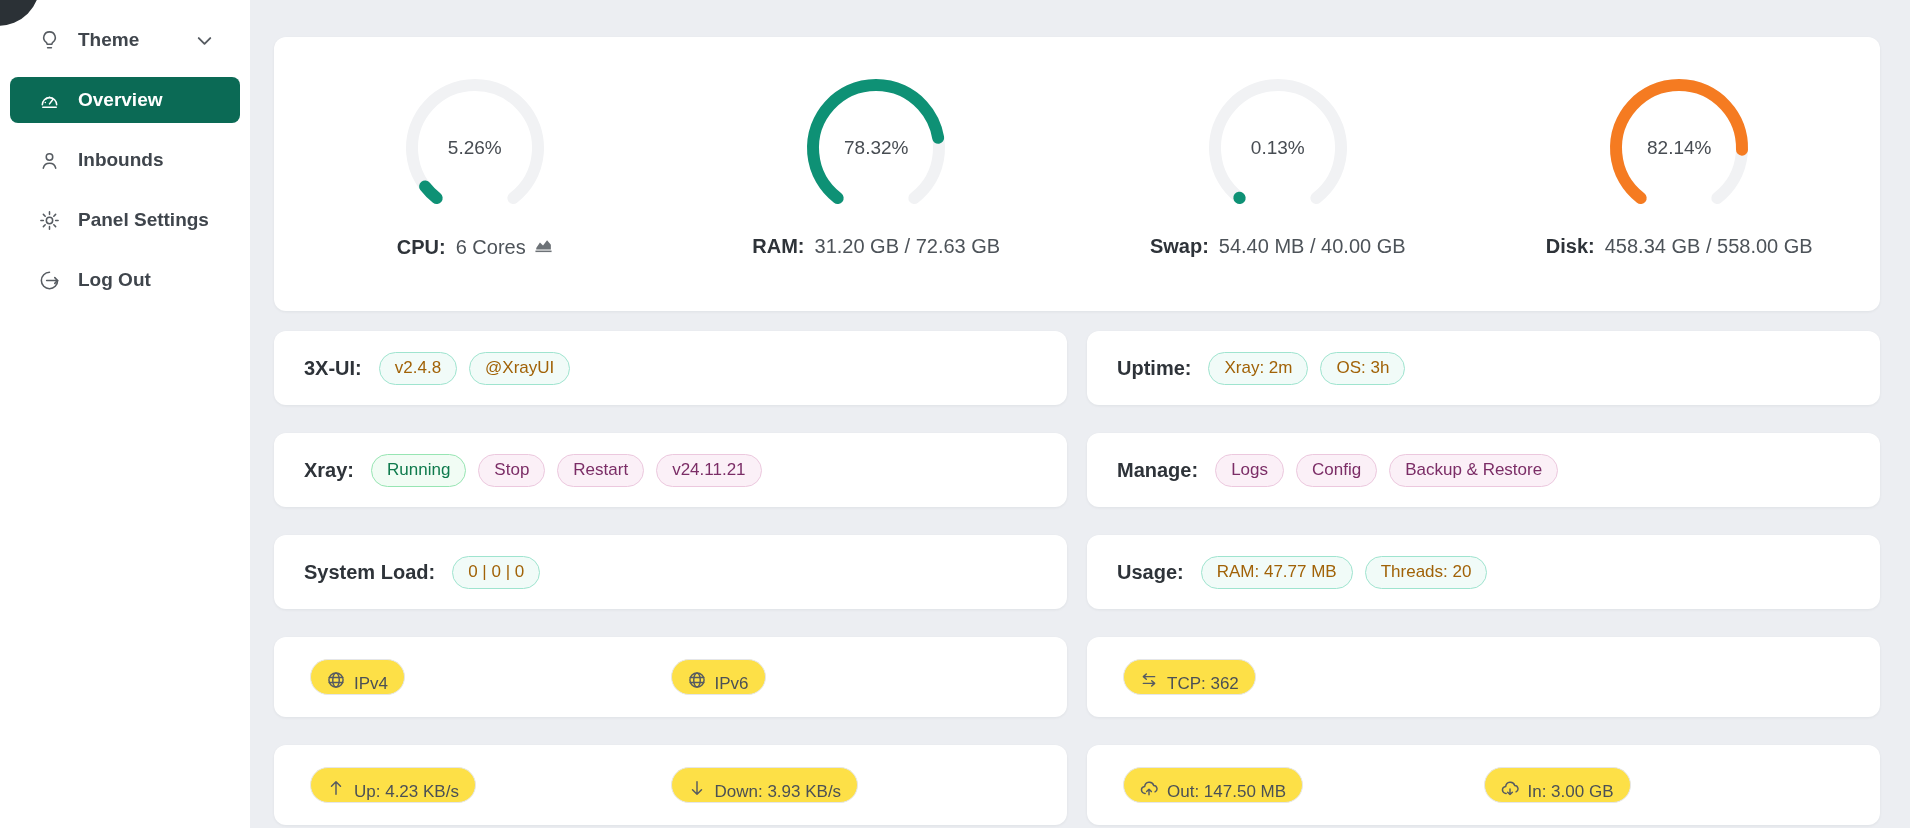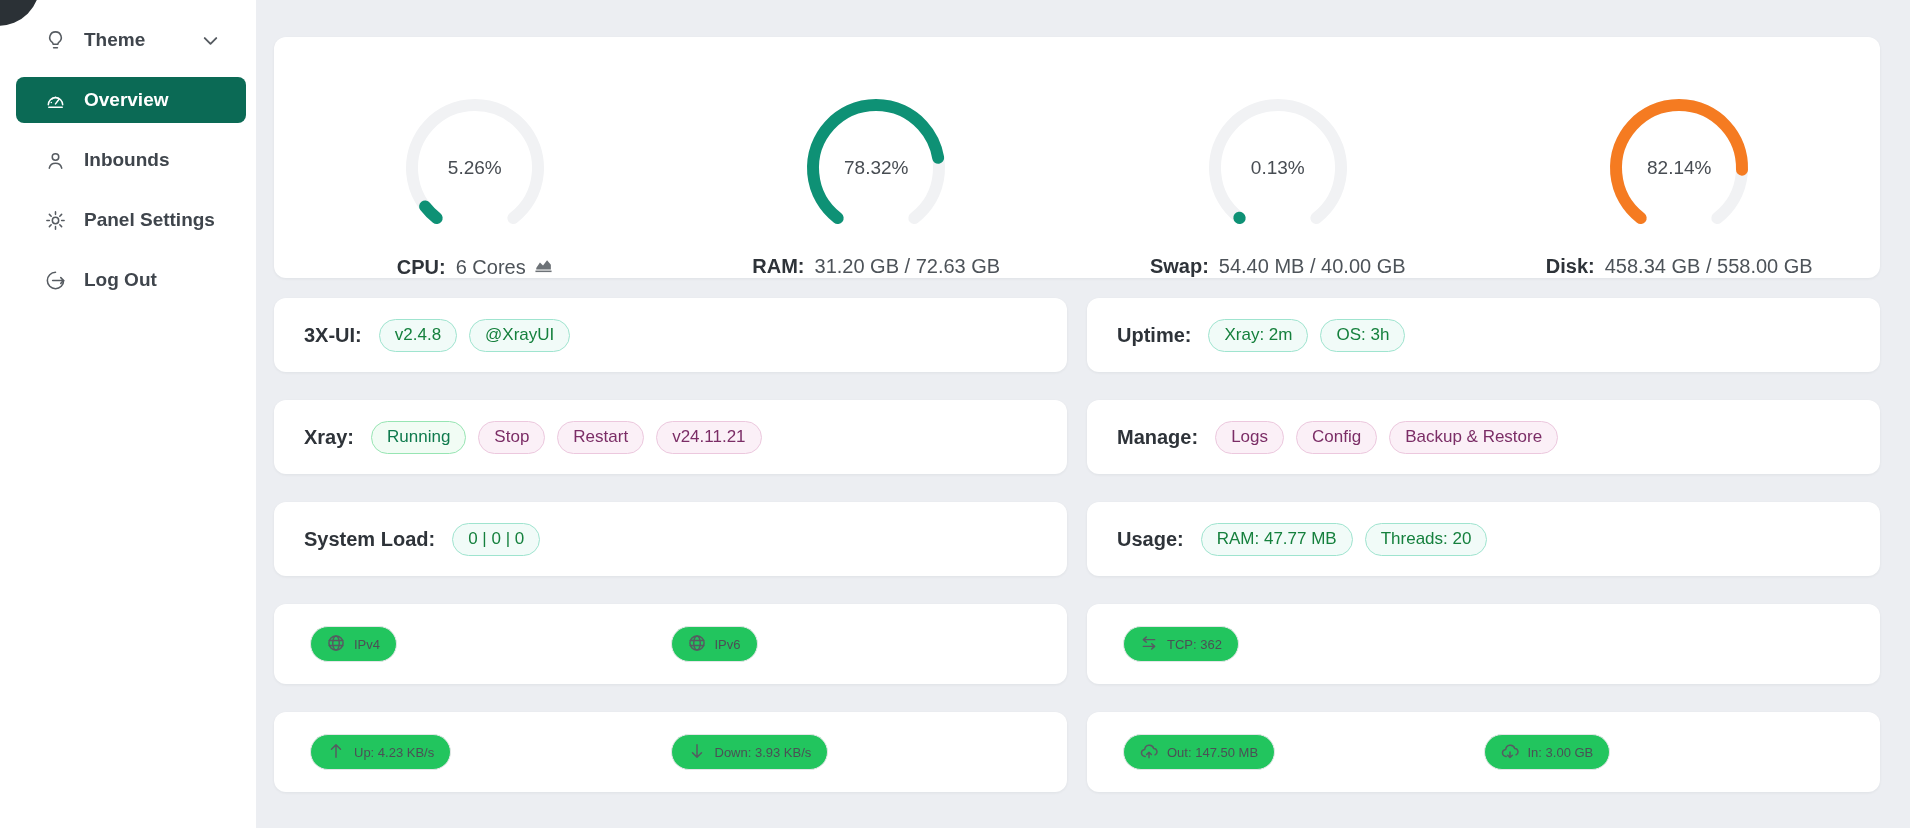--- a/index.html
+++ b/index.html
@@ -5,21 +5,21 @@
   html,body{margin:0;padding:0}
   body{
     width:1910px;height:828px;overflow:hidden;
     background:#eceef2;
     font-family:"Liberation Sans",sans-serif;
     color:#333;
   }
   
   .sidebar{
     position:fixed;left:0;top:0;width:250px;height:828px;
-    background:#ffffff;z-index:2;padding-left:6px;
+    background:#ffffff;z-index:2;
   }
   .corner{
     position:absolute;top:-58px;left:-44px;width:84px;height:84px;
     border-radius:50%;background:#2b3136;
   }
   .nav{padding-top:17px;}
   .side-item{
     display:flex;align-items:center;gap:17px;
     height:46px;margin:0 10px 14px 10px;padding-left:28px;
     border-radius:8px;
@@ -34,22 +34,22 @@
   .chev{margin-left:auto;margin-right:24px;color:#565b61}
   .chev svg{width:18px;height:18px;stroke-width:2}
   
   .main{margin-left:250px;padding:37px 30px 0 24px;}
   .card{
     background:#fff;border-radius:12px;
     box-shadow:0 1px 3px rgba(20,30,40,.06);
   }
   
   .gauges-card{
-    height:241px;display:flex;justify-content:flex-end;align-items:flex-start;
-    padding-top:56px;box-sizing:border-box;
+    height:274px;display:flex;justify-content:flex-end;align-items:flex-start;
+    padding-top:36px;box-sizing:border-box;
   }
   .gauge{display:flex;flex-direction:column;align-items:center;width:25%}
   .gauge-wrap{position:relative;width:150px;height:150px}
   .gauge-wrap svg{width:150px;height:150px;display:block}
   .track{fill:none;stroke:#f1f2f4;stroke-width:8;stroke-linecap:round}
   .prog{fill:none;stroke-width:8;stroke-linecap:round}
   .gauge-pct{
     position:absolute;inset:0;display:flex;align-items:center;justify-content:center;
     font-size:19px;color:#474c52;
   }
@@ -66,33 +66,33 @@
   }
   .tag-card{
     height:74px;display:flex;align-items:center;gap:12px;
     padding:0 30px;box-sizing:border-box;
   }
   .tag-label{font-size:20px;font-weight:700;color:#2e3339;margin-right:5px;white-space:nowrap}
   .tag{
     display:inline-flex;align-items:center;height:31px;padding:0 15px;
     border-radius:999px;font-size:17px;border:1px solid;white-space:nowrap;
   }
-  .tag.teal{color:#15803d;border-color:#9fe4cf;background:#f1fbf8}
+  .tag.teal{color:#a16207;border-color:#9fe4cf;background:#f1fbf8}
   .tag.green{color:#0f7a4d;border-color:#97e5b3;background:#f1fcf4}
   .tag.pink{color:#7b2d66;border-color:#ecc8de;background:#fbf0f7}
   .tag[data-interactable="true"]{cursor:pointer}
   .pill-card{
     height:80px;display:flex;align-items:center;
     padding:0 36px;box-sizing:border-box;
   }
   .pill-cell{flex:1;display:flex}
   .pill{
-    display:inline-flex;align-items:center;gap:9px;height:34px;padding:0 16px;
-    border-radius:999px;border:1px solid #e5e6e8;background:#22c55e;
-    color:#4b5055;font-size:13px;white-space:nowrap;
+    display:inline-flex;align-items:flex-end;gap:9px;height:34px;padding:0 16px;
+    border-radius:999px;border:1px solid #e5e6e8;background:#fde047;
+    color:#4b5055;font-size:17px;white-space:nowrap;
   }
   .pill .icon{color:#565b61}
   .pill .icon svg{width:18px;height:18px;stroke-width:1.3}
 </style>
 </head>
 <body>
 
 <aside class="sidebar" data-interactable="false">
   <div class="corner" data-interactable="false"></div>
   <nav class="nav" id="nav" data-interactable="false">

